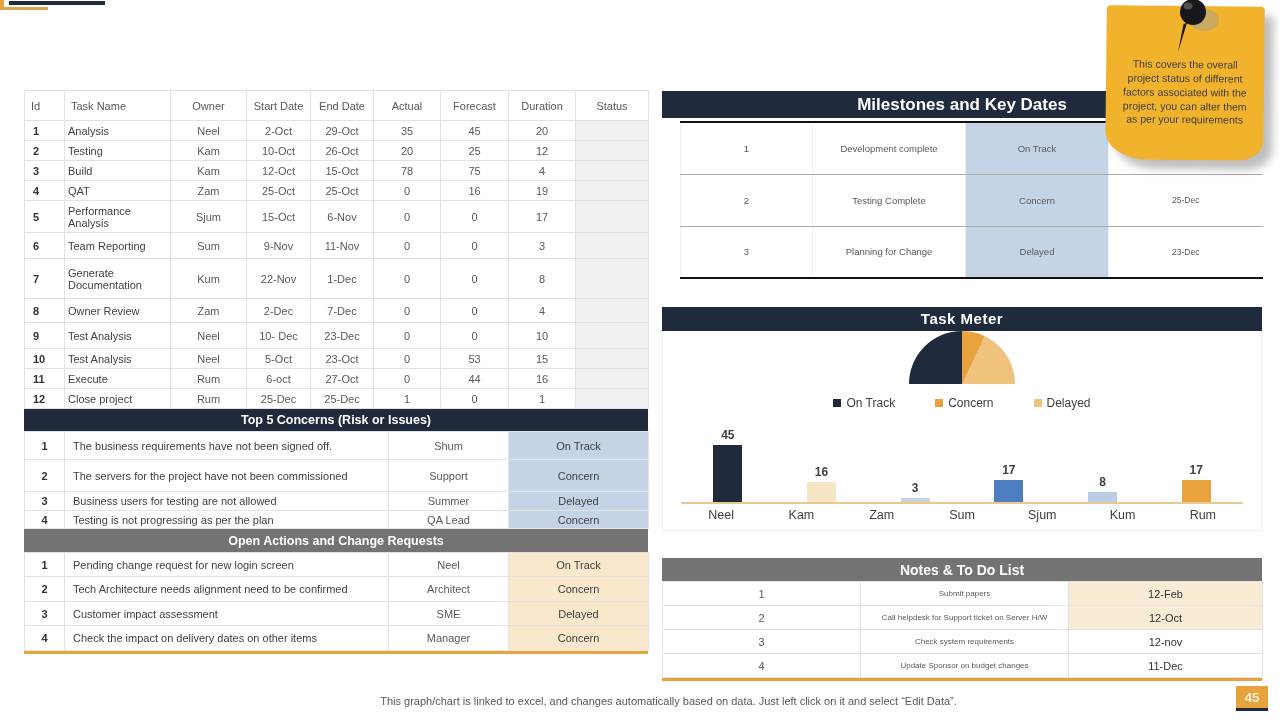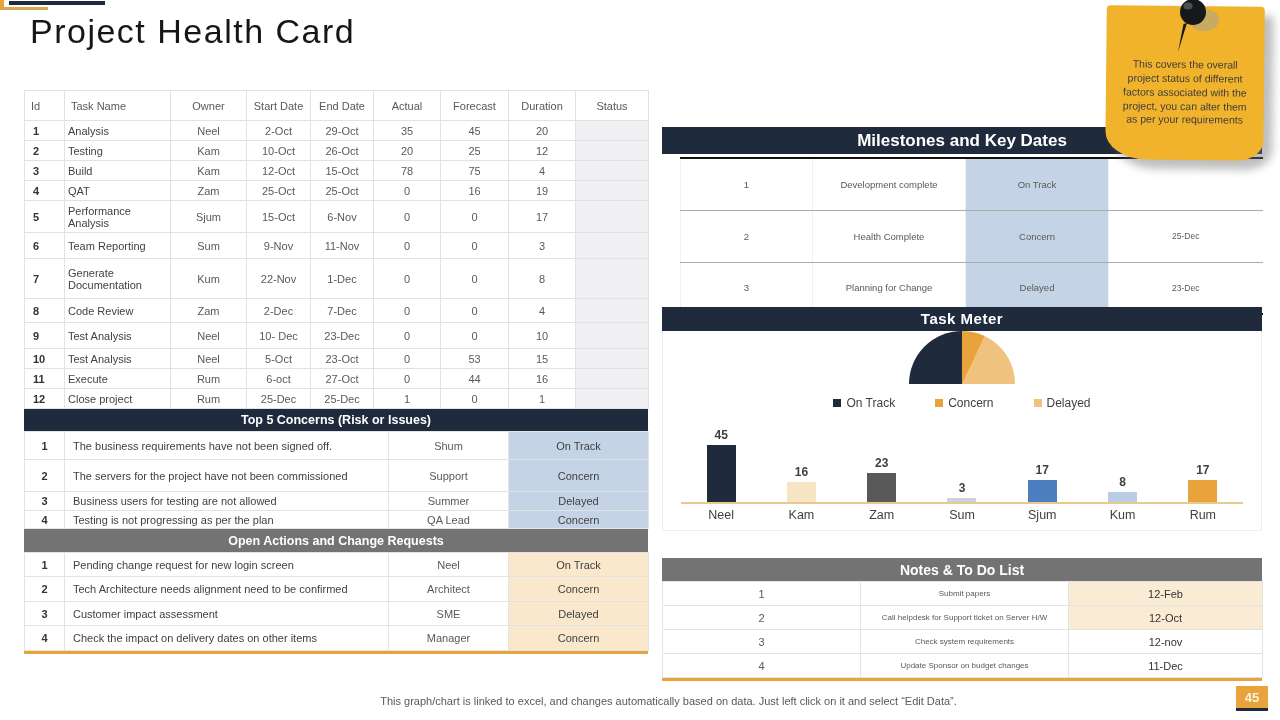--- a/index.html
+++ b/index.html
@@ -53,21 +53,21 @@
   .concerns-table tbody tr:nth-of-type(2){height:32px}
   .concerns-table tbody tr:nth-of-type(3){height:19px}
   .concerns-table tbody tr:nth-of-type(4){height:18px}
   .concerns-table td.status { background:#C5D3E6; color:#404040; }
   .actions-table tbody tr { height:24px; }
   .actions-table tbody tr:nth-of-type(2), .actions-table tbody tr:nth-of-type(4){ height:25px; }
   .actions-table td.status { background:#FAE8CD; color:#404040; }
   .gold-strip { height:3px; background:#E8A33D; }
 
   
-  .milestones { position:absolute; left:662px; top:91px; width:600px;margin-top:36px; }
+  .milestones { position:absolute; left:662px; top:91px; width:600px; }
   .milestones .big-header, .taskmeter .big-header {
       background:#1F2A3C; color:#fff; font-weight:bold; text-align:center; }
   .milestones .big-header { height:27px; font-size:17px; line-height:27px; }
   .ms-table { width:582px; margin:3px 0 0 18px; border-top:2px solid #111; border-bottom:2px solid #111; }
   .ms-table td { border-bottom:1px solid #ABABAB; border-left:1px solid #F0F0F0;
                  font-size:9.5px; color:#595959; text-align:center; height:52px; }
   .ms-table tr:last-child td { border-bottom:none; }
   .ms-table td.status { background:#C5D3E6; }
   .ms-table td.date { font-size:8.5px; }
 
@@ -113,21 +113,20 @@
 </style>
 </head>
 <body>
 
 <div id="slide">
 
   <div class="deco-orange-sq"></div>
   <div class="deco-navy-bar"></div>
   <div class="deco-gold-bar"></div>
 
-  <div class="page-title">Project Health Card</div>
 
   <div class="left-panel">
 
 
     <table class="task-table">
       <colgroup>
         <col style="width:40px">
           <col style="width:106px">
           <col style="width:76px">
         <col style="width:64px">
@@ -232,21 +231,21 @@
             <td>22-Nov</td>
             <td>1-Dec</td>
             <td>0</td>
             <td>0</td>
             <td>8</td>
             <td></td>
           </tr>
 
           <tr>
             <td>8</td>
-            <td>Code Review</td>
+            <td>Owner Review</td>
             <td>Zam</td>
             <td>2-Dec</td>
             <td>7-Dec</td>
             <td>0</td>
             <td>0</td>
             <td>4</td>
             <td></td>
           </tr>
 
           <tr>
@@ -394,21 +393,21 @@
 
           <tr>
             <td>1</td>
             <td>Development complete</td>
             <td class="status">On Track</td>
             <td class="date"></td>
           </tr>
 
           <tr>
             <td>2</td>
-            <td>Health Complete</td>
+            <td>Testing Complete</td>
             <td class="status">Concern</td>
             <td class="date">25-Dec</td>
           </tr>
 
           <tr>
             <td>3</td>
             <td>Planning for Change</td>
             <td class="status">Delayed</td>
             <td class="date">23-Dec</td>
           </tr>
@@ -435,24 +434,20 @@
           </div>
         </div>
       <div class="bars-row">
           <div class="bar-col">
             <div class="bar-value">45</div>
             <div class="bar" style="height: 57px; background: rgb(31, 42, 60);"></div>
           </div>
           <div class="bar-col">
             <div class="bar-value">16</div>
             <div class="bar" style="height: 20px; background: rgb(246, 230, 197);"></div>
-          </div>
-          <div class="bar-col">
-            <div class="bar-value">23</div>
-            <div class="bar" style="height: 29px; background: rgb(89, 89, 89);"></div>
           </div>
           <div class="bar-col">
             <div class="bar-value">3</div>
             <div class="bar" style="height: 4px; background: rgb(201, 212, 221);"></div>
           </div>
           <div class="bar-col">
             <div class="bar-value">17</div>
             <div class="bar" style="height: 22px; background: rgb(77, 126, 191);"></div>
           </div>
           <div class="bar-col">

